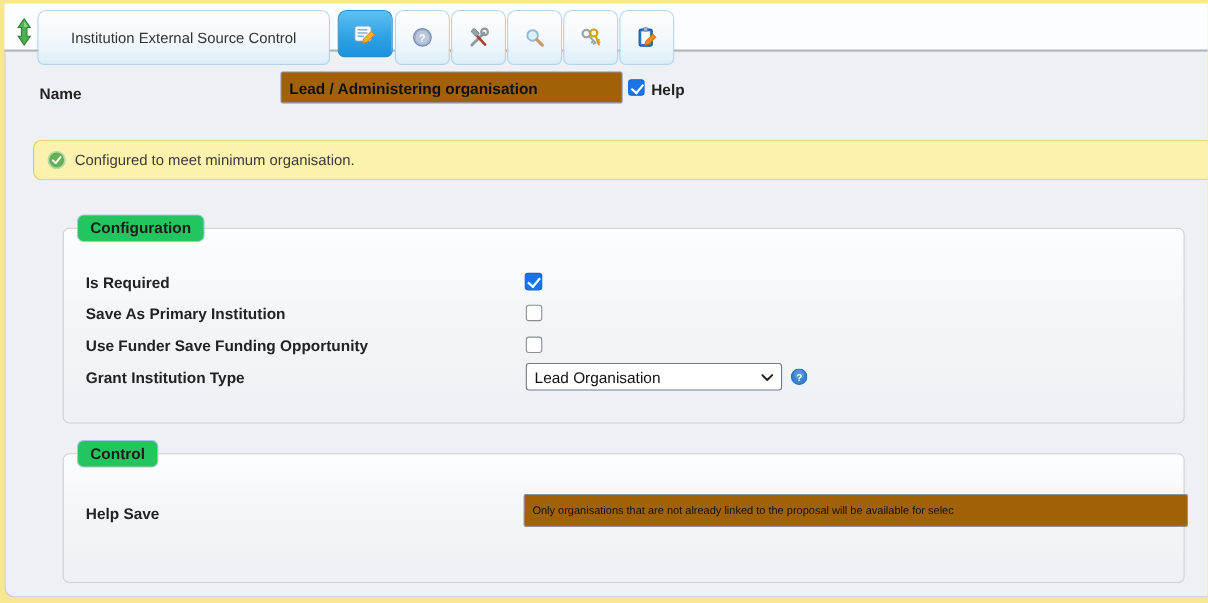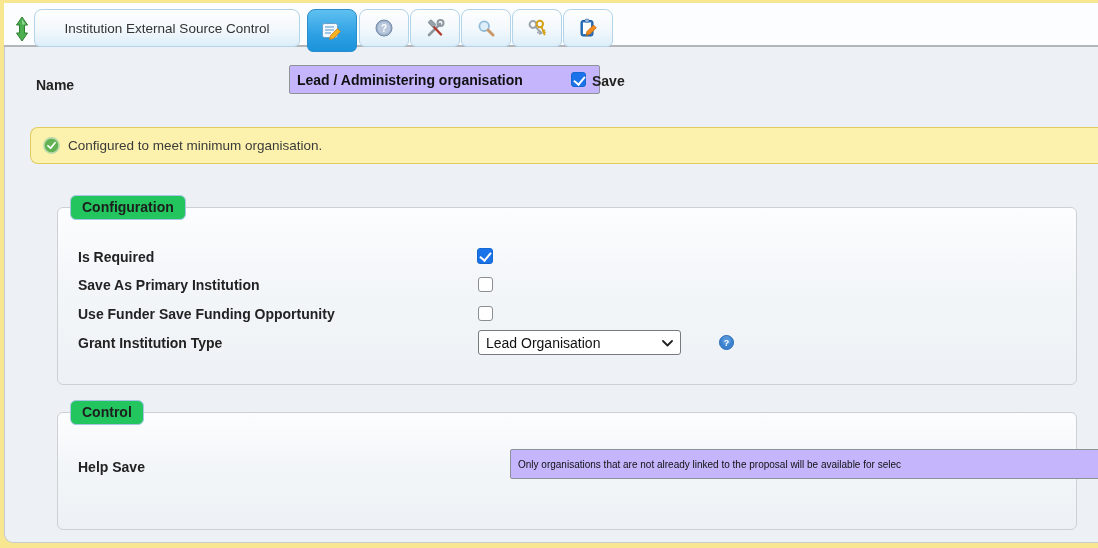--- a/index.html
+++ b/index.html
@@ -8,35 +8,35 @@
   #app { position:relative; width:1098px; height:548px; }
 
   
   .panel { position:absolute; left:4px; top:3px; right:0; bottom:5px;
     background:#edf1f5; border:1px solid #c6cbd0; border-right:none;
     border-radius:0 0 0 9px; }
 
   
   .tabbar { position:absolute; left:4px; top:3px; right:0; height:44px;
     background:#fbfdfe; border-bottom:2px solid #b2b6ba; z-index:3; }
-  .tab { position:absolute; top:6px; height:38px;
+  .tab { position:absolute; top:6px; height:50px;
     background:linear-gradient(180deg,#fefefe 0%,#f2f8fc 55%,#ddeef9 100%);
     border:1px solid #b3d3e8; border-radius:8px 8px 6px 6px;
     display:flex; align-items:center; justify-content:center; cursor:pointer; }
   .tab-main { left:30px; width:266px; font-size:13.5px; color:#333; }
   .tab-icon { width:50px; }
   .tab-active { background:linear-gradient(180deg,#5fc0f0 0%,#2da0e4 60%,#1b93da 100%);
     border-color:#2a8cc9; height:43px; z-index:4; }
   .updown { position:absolute; left:9px; top:13px; width:18px; height:26px; cursor:pointer; }
 
   
   .lbl { position:absolute; font-size:14px; font-weight:bold; color:#222; }
-  .txt-input { position:absolute; background:#c4b5fd; border:1px solid #8e9297;
+  .txt-input { position:absolute; background:#a16207; border:1px solid #8e9297;
     border-radius:2px; font-family:"Liberation Sans",sans-serif; color:#111;
-    padding:0 7px; outline:none;margin-left:34px; }
+    padding:0 7px; outline:none; }
   #name-input { left:255px; top:65px; width:311px; height:29px;
     font-size:14px; font-weight:bold; }
   #help-input { left:476px; top:449px; width:604px; height:30px; font-size:10px; }
 
   
   .cb { position:absolute; width:15px; height:15px; background:#fff;
     border:1px solid #8a8f94; border-radius:3px; cursor:pointer; }
   .cb.checked { background:#1a73e8; border-color:#1567d2; }
   .cb.checked::after { content:""; position:absolute; left:4px; top:1px;
     width:5px; height:9px; border:solid #fff; border-width:0 2px 2px 0;
@@ -55,21 +55,21 @@
     background:linear-gradient(180deg,#fcfdfe 0%,#f3f6f9 45%,#edf1f5 100%); }
   #fs-config { top:207px; height:178px; }
   #fs-display { top:412px; height:118px; }
   .legend { position:absolute; left:70px; z-index:2; padding:3px 11px 4px 11px;
     background:#22c55e; border:1px solid #a6c6e4; border-radius:6px;
     font-size:14px; font-weight:bold; color:#1d1d1d; }
   #legend-config { top:195px; }
   #legend-display { top:400px; }
 
   
-  .select { position:absolute; left:478px; top:330px; width:203px; height:25px;
+  .select { position:absolute; left:478px; top:330px; width:233px; height:25px;
     background:#fff; border:1px solid #767b80; border-radius:3px; cursor:pointer;
     display:flex; align-items:center; padding:0 24px 0 7px; font-size:14px; color:#111; }
   .select .chev { position:absolute; right:7px; top:9px; }
 
   .help-dot { position:absolute; width:15px; height:15px; cursor:pointer; }
   svg { display:block; }
 </style>
 </head>
 <body>
 
@@ -149,21 +149,21 @@
           <rect x="7" y="1.2" width="4" height="3" rx="1" fill="#a9c0dd" stroke="#1d5a9e" stroke-width="0.6"></rect>
           <path d="M9 13.5 L15.5 7 L18.3 9.8 L11.8 16.3 L8 17.3 Z" fill="#f08a1d" stroke="#b96a10" stroke-width="0.8"></path>
         </svg>
       </span>
     </div>
   </div>
 
   <span class="lbl" style="left:36px; top:77px;">Name</span>
   <input id="name-input" class="txt-input" type="text" value="Lead / Administering organisation" style="">
   <span class="cb checked" style="left:571px; top:72px;"></span>
-  <span class="lbl" style="left:592px; top:73px;">Save</span>
+  <span class="lbl" style="left:592px; top:73px;">Help</span>
 
   <div class="alert">
     <span class="alert-ico">
       <svg width="17" height="17" viewBox="0 0 17 17">
         <circle cx="8.5" cy="8.5" r="7.6" fill="#62b152" stroke="#b7d9a8" stroke-width="1.6"></circle>
         <path d="M5 8.8 L7.6 11.2 L12 5.8" fill="none" stroke="#ffffff" stroke-width="1.8" stroke-linecap="round" stroke-linejoin="round"></path>
       </svg>
     </span>
     <span class="alert-text">Configured to meet minimum organisation.</span>
   </div>

